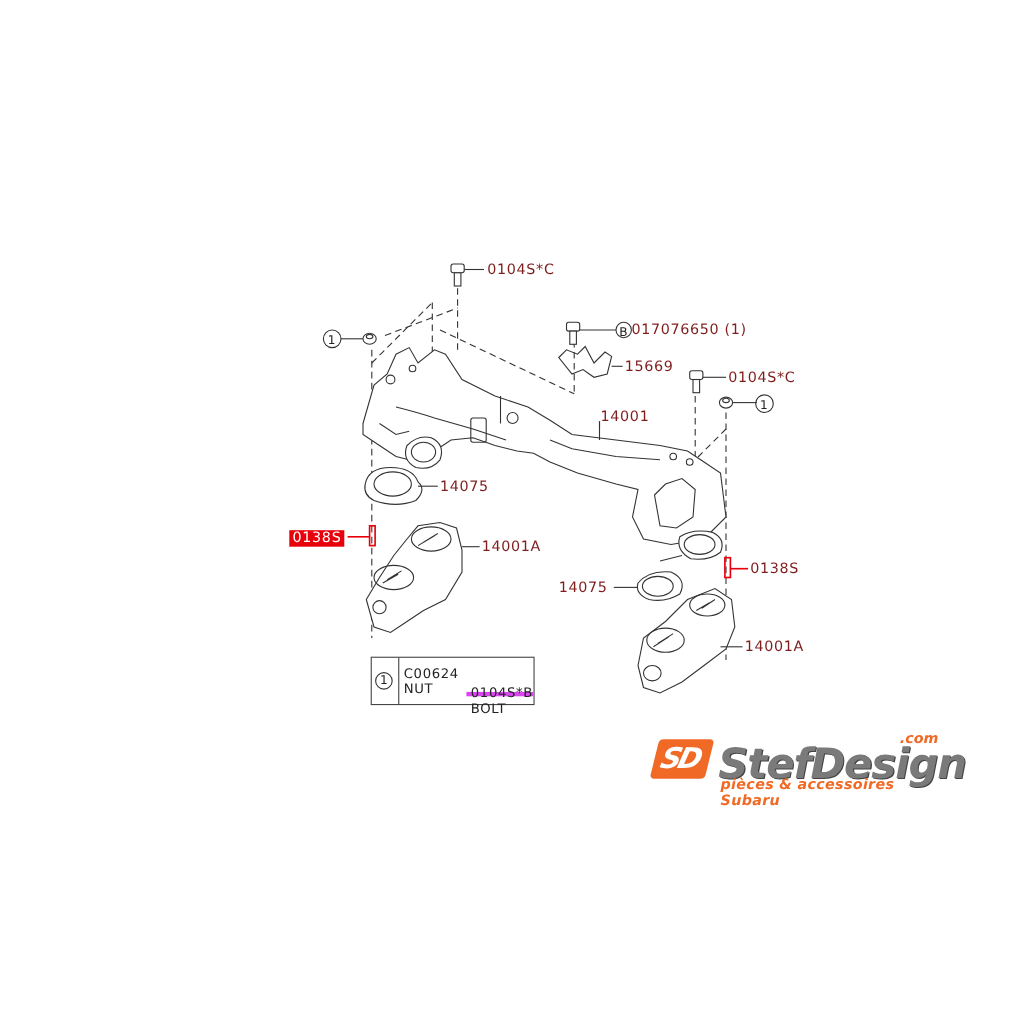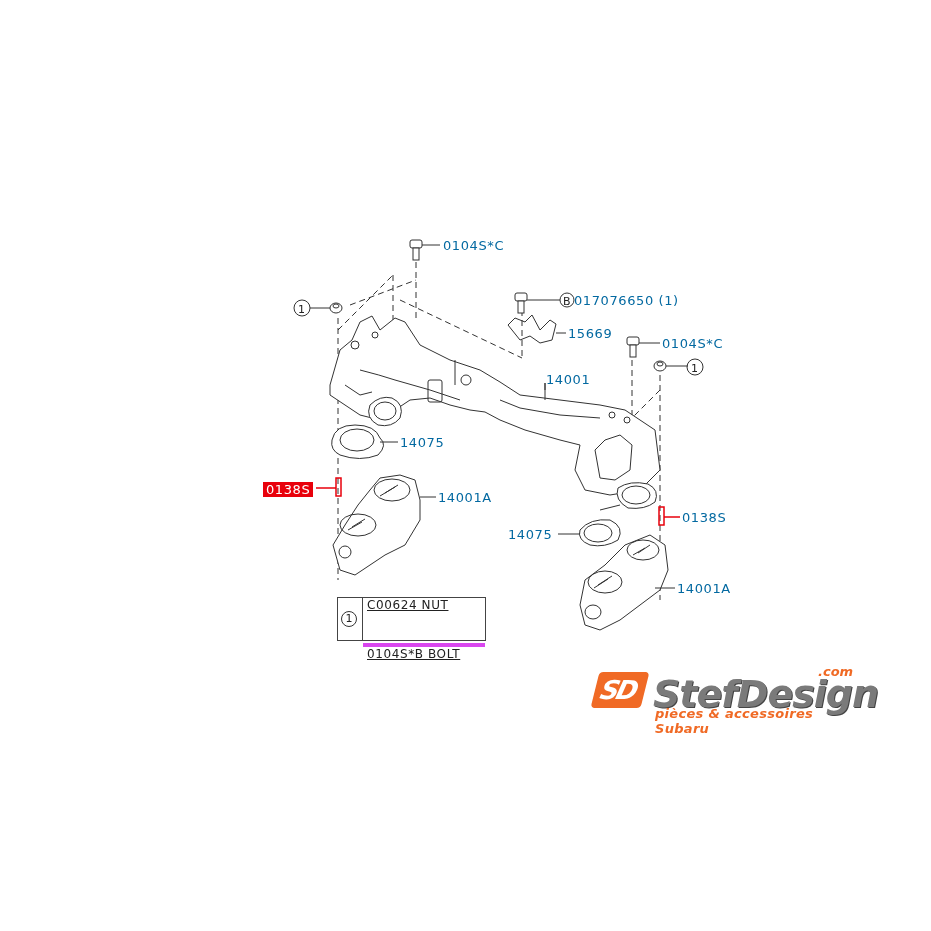--- a/index.html
+++ b/index.html
@@ -4,29 +4,29 @@
 <style>
   html, body { margin: 0; padding: 0; background: #ffffff; }
   body { width: 931px; height: 931px; position: relative; overflow: hidden;
          font-family: "DejaVu Sans Mono", "Liberation Mono", monospace; }
   #stage { position: absolute; left: 0; top: 0; width: 931px; height: 931px; }
   svg text { font-family: "DejaVu Sans", "Liberation Sans", sans-serif; font-size: 13px; fill: #222; letter-spacing: 0.5px; }
   .ln { stroke: #333; stroke-width: 1; fill: none; }
   .ld { stroke: #333; stroke-width: 1; fill: none; stroke-dasharray: 6 4; }
   .pt { stroke: #333; stroke-width: 1; fill: #fff; }
   .lbl { position: absolute; font-family: "DejaVu Sans", "Liberation Sans", sans-serif;
-         font-size: 13px; color: #0369a1; letter-spacing: 0.6px; white-space: nowrap; line-height: 1; }
+         font-size: 13px; color: #7f1d1d; letter-spacing: 0.6px; white-space: nowrap; line-height: 1; }
   .lbl.highlight { background: #e8000b; color: #fff; padding: 1px 3px; }
   .circ { display: inline-block; width: 14px; height: 14px; border: 1px solid #333; border-radius: 50%;
           text-align: center; line-height: 14px; font-size: 11px; margin-right: 2px; vertical-align: middle; }
   .legend { position: absolute; left: 337px; top: 597px; width: 149px; height: 44px;
             border: 1px solid #444; box-sizing: border-box; display: flex;
             font-family: "DejaVu Sans", "Liberation Sans", sans-serif; font-size: 12px; color: #222; }
   .legend .key { width: 24px; border-right: 1px solid #444; display: flex; align-items: center; justify-content: center; }
-  .legend .rows { flex: 1; display: flex; flex-direction: column; text-decoration: underline; }
+  .legend .rows { flex: 1; display: flex; flex-direction: row; }
   .legend .row { flex: 1; display: flex; align-items: center; padding-left: 4px; letter-spacing: 0.6px; }
   .legend .row + .row { border-top: 4px solid #d946ef; margin-top: 31px; }
   .logo { position: absolute; left: 595px; top: 668px; width: 260px; height: 50px; }
   .logo .mark { position: absolute; left: 0; top: 4px; width: 50px; height: 36px;
                 background: #f06a25; transform: skewX(-14deg); border-radius: 4px; }
   .logo .mark span { position: absolute; left: 6px; top: 3px; color: #fff; font-weight: bold;
                 font-size: 26px; font-family: "DejaVu Sans", sans-serif; font-style: italic; letter-spacing: -3px; }
   .logo .word { position: absolute; left: 58px; top: 4px; font-size: 38px; font-style: italic; font-weight: bold;
                 color: #7a7a7a; font-family: "DejaVu Sans", "Liberation Sans", sans-serif; letter-spacing: -1px;
                 text-shadow: 1px 1px 0 #444; }

